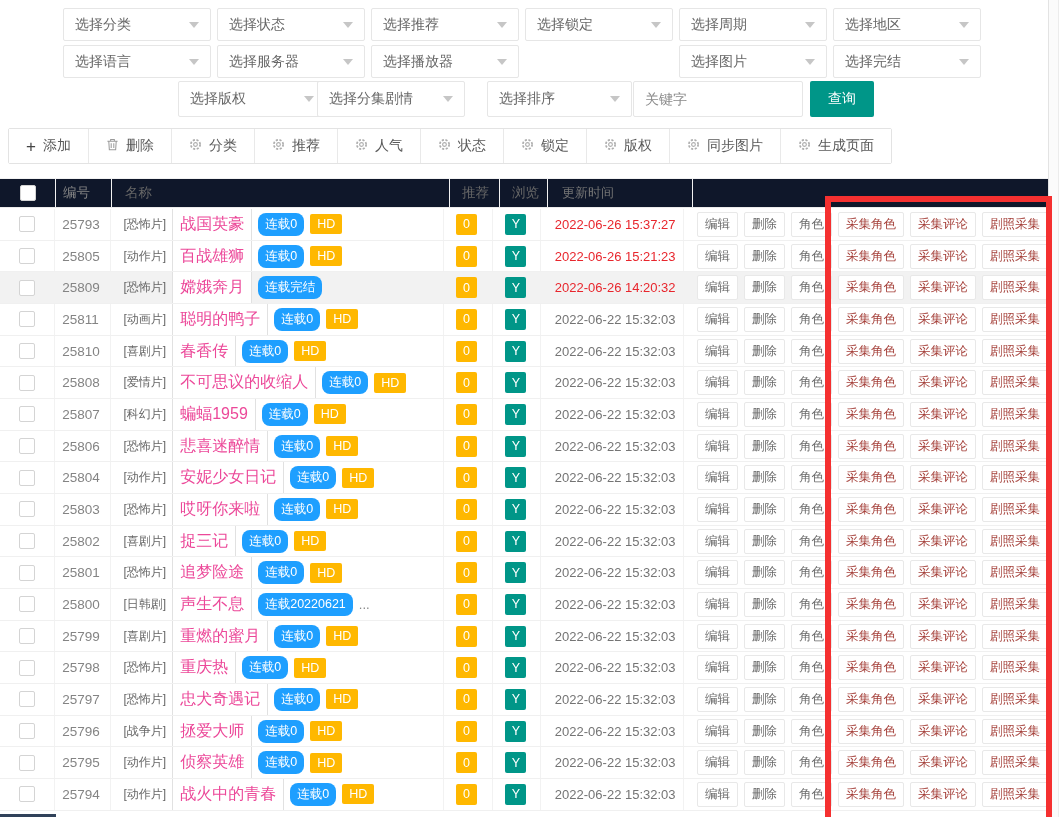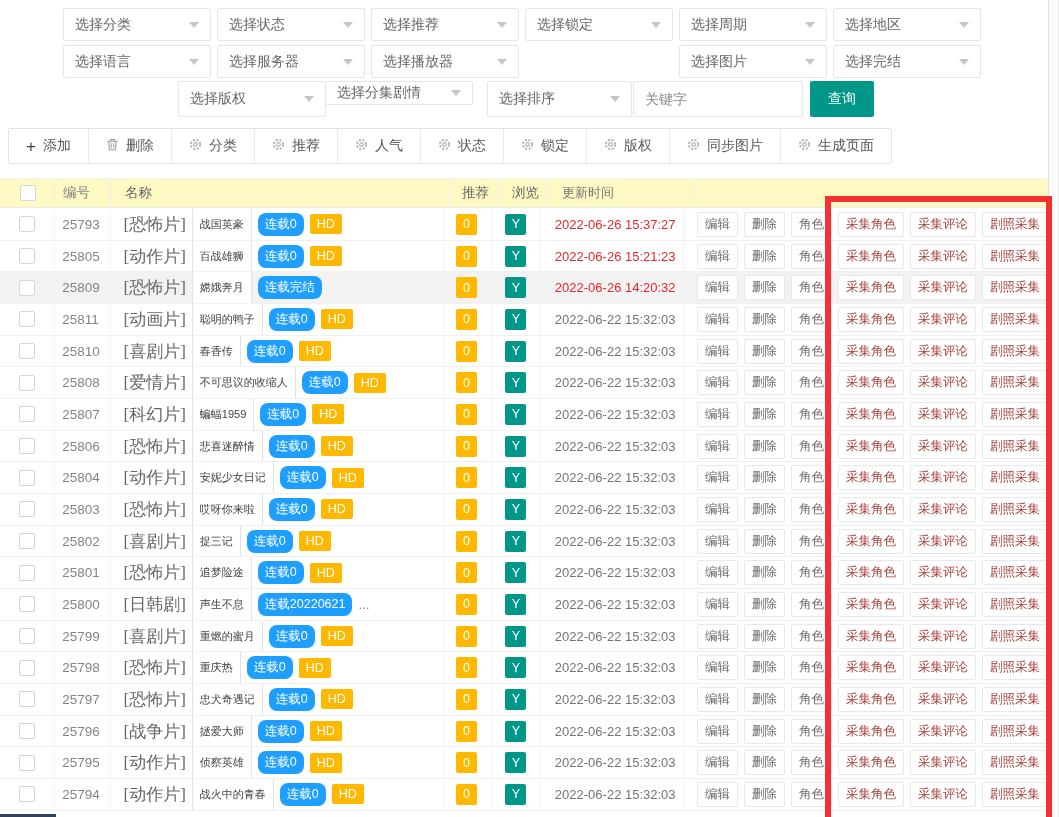--- a/index.html
+++ b/index.html
@@ -39,21 +39,21 @@
   .tb-btn {
     display:flex; align-items:center; gap:7px; padding:0 17px;
     font-size:14px; color:#595959; cursor:pointer; background:#fff; border:none;
     border-right:1px solid #e9e9e9; font-family:inherit;
   }
   .tb-btn:last-child { border-right:none; }
   .plus-glyph { font-size:17px; color:#444; line-height:1; }
   
   .thead {
     position:absolute; left:0; top:178px; width:1048px; height:30px;
-    display:flex; align-items:center; background:#fef9c3;
+    display:flex; align-items:center; background:#0f172a;
     border-top:1px solid #f2f2f2; border-bottom:1px solid #ebebeb;
     font-size:13.5px; color:#666;
   }
   .tbody { position:absolute; left:0; top:209px; width:1048px; }
   .trow {
     display:flex; align-items:center; height:31.68px;
     border-bottom:1px solid #f0f0f0; background:#fff; font-size:13.5px;
   }
   .trow.hl { background:#f2f2f2; }
   .cell { height:100%; display:flex; align-items:center; border-right:1px solid #f2f2f2; }
@@ -63,24 +63,24 @@
   .c-name  { width:338px; padding-left:13px; gap:6px; color:#666; overflow:hidden; white-space:nowrap; }
   .c-rec   { width:50px; padding-left:12px; }
   .c-views { width:48px; padding-left:12px;text-align:right; }
   .c-upd   { width:145px; padding-left:14px; color:#747474; font-size:13px; }
   .c-upd.red { color:var(--date-red,#e8262d); }
   .c-act   { flex:1; padding-left:13px; gap:6px; }
   .cb {
     appearance:none; -webkit-appearance:none; width:16px; height:16px;
     border:1px solid #d4d4d4; border-radius:2px; background:#fff; cursor:pointer;
   }
-  .cat { font-size:17px;font-family:Liberation Serif, serif; }
+  .cat { font-size:12px; }
   .name-box {
     border:1px solid #e1e1e1; border-radius:2px; background:#fff;
-    padding:14px 7px; font-size:11px; color:#404040; cursor:text;
+    padding:14px 7px; font-size:16px; color:#ec4899; cursor:text;
   }
   .badge-serial {
     background:var(--badge-blue,#1E9FFF); color:#fff; border-radius:8px;
     padding:3px 7px; font-size:12.5px; cursor:pointer;
   }
   .badge-hd {
     background:var(--badge-orange,#FFB800); color:#fff; border-radius:2px;
     padding:3px 7px; font-size:12.5px; cursor:pointer;
   }
   .suffix { color:#888; font-size:13px; }
@@ -160,21 +160,21 @@
     </div>
   <div class="sel" style="left:833px;top:45px">
       <span>选择完结</span>
       <span class="caret"></span>
     </div>
 
   <div class="sel" style="left:178px;top:81px;height:36px">
       <span>选择版权</span>
       <span class="caret"></span>
     </div>
-  <div class="sel" style="left:325px;top:81px;height:24px">
+  <div class="sel" style="left:317px;top:81px;height:36px">
       <span>选择分集剧情</span>
       <span class="caret"></span>
     </div>
   <div class="sel" style="left:487px;top:81px;height:36px;width:145px">
       <span>选择排序</span>
       <span class="caret"></span>
     </div>
   <input class="kw-input" type="text" placeholder="关键字" style="">
   <button class="btn-query">查询</button>
 

